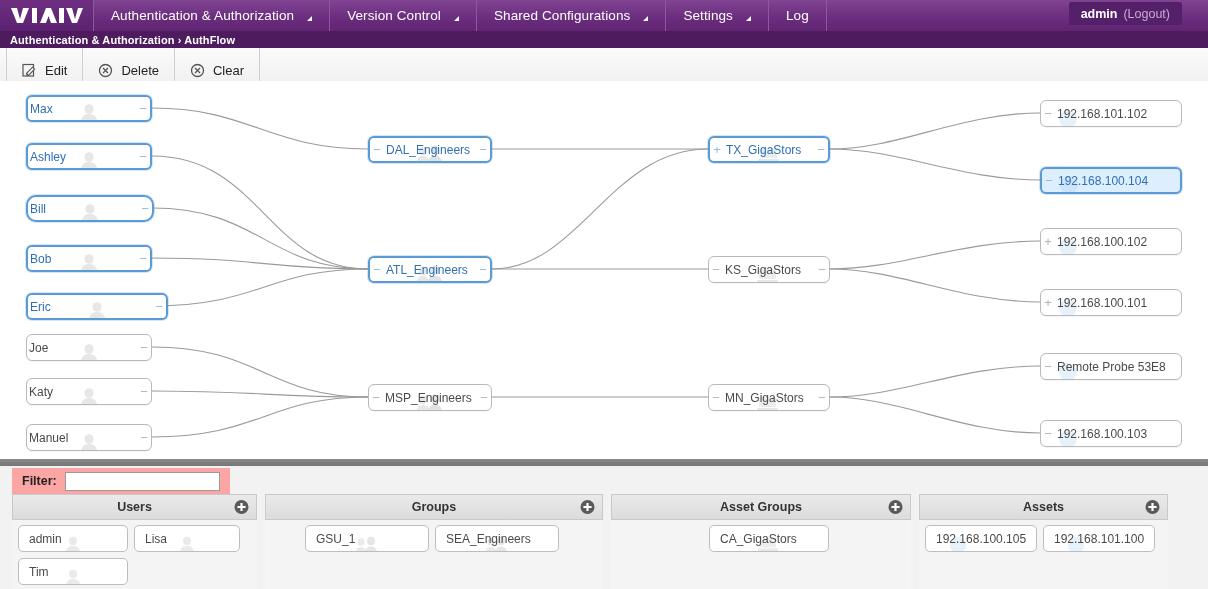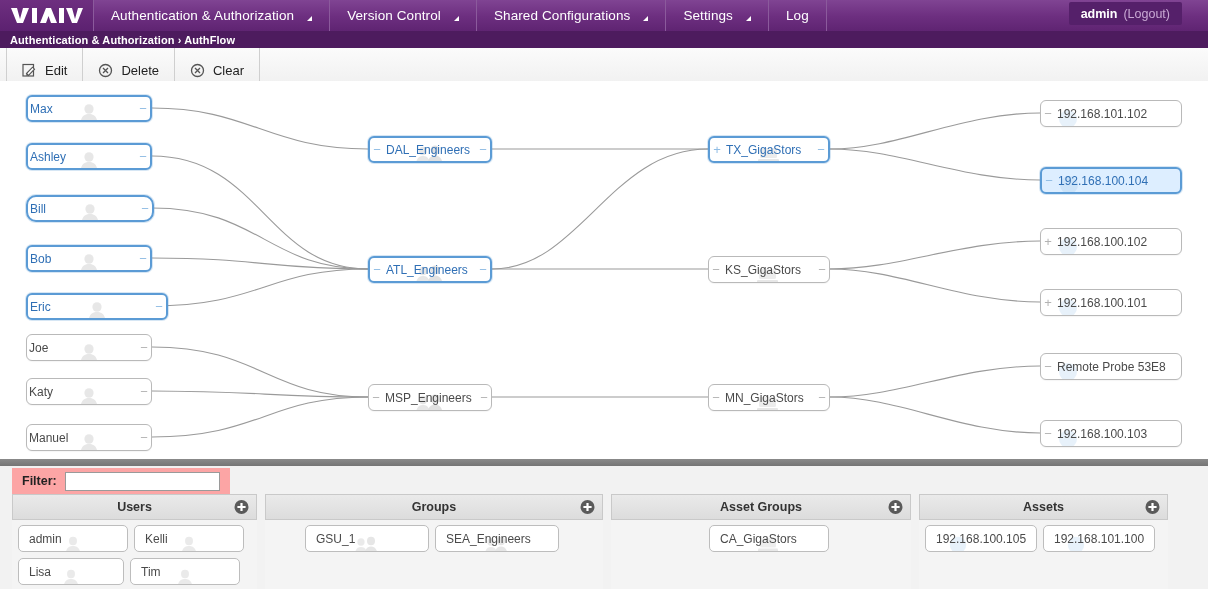--- a/index.html
+++ b/index.html
@@ -478,27 +478,20 @@
         </svg>
       </div>
       <div class="colbody">
         <div class="chip" style="width:110px;">
           <span class="ctext">admin</span>
           <svg class="wm" width="24" height="18" viewBox="0 0 24 18" aria-hidden="true">
               <ellipse cx="12" cy="5" rx="4" ry="4.2" fill="#d6d6d6"></ellipse>
               <path d="M4.5 18 C5 11.8 8.5 10 12 10 C15.5 10 19 11.8 19.5 18 Z" fill="#d6d6d6"></path>
             </svg>
         </div>
-        <div class="chip" style="width:110px;">
-          <span class="ctext">Kelli</span>
-          <svg class="wm" width="24" height="18" viewBox="0 0 24 18" aria-hidden="true">
-              <ellipse cx="12" cy="5" rx="4" ry="4.2" fill="#d6d6d6"></ellipse>
-              <path d="M4.5 18 C5 11.8 8.5 10 12 10 C15.5 10 19 11.8 19.5 18 Z" fill="#d6d6d6"></path>
-            </svg>
-        </div>
         <div class="chip" style="width:106px;">
           <span class="ctext">Lisa</span>
           <svg class="wm" width="24" height="18" viewBox="0 0 24 18" aria-hidden="true">
               <ellipse cx="12" cy="5" rx="4" ry="4.2" fill="#d6d6d6"></ellipse>
               <path d="M4.5 18 C5 11.8 8.5 10 12 10 C15.5 10 19 11.8 19.5 18 Z" fill="#d6d6d6"></path>
             </svg>
         </div>
         <div class="chip" style="width:110px;">
           <span class="ctext">Tim</span>
           <svg class="wm" width="24" height="18" viewBox="0 0 24 18" aria-hidden="true">

